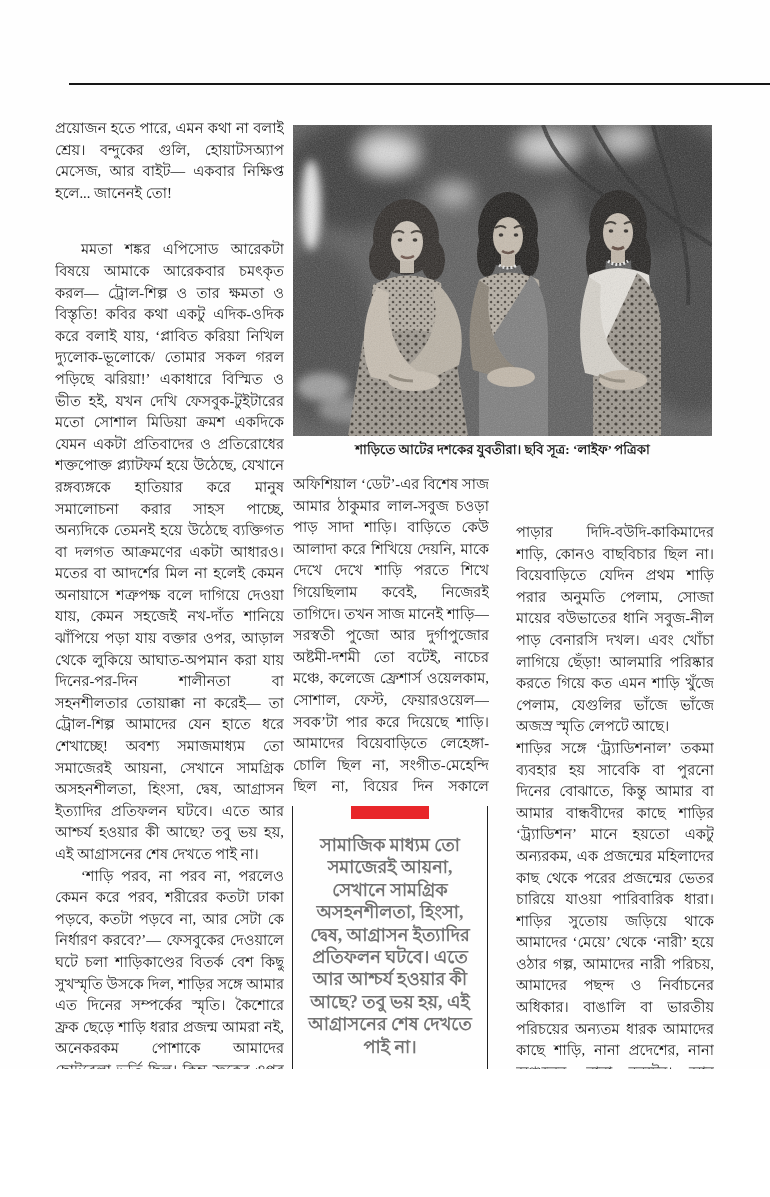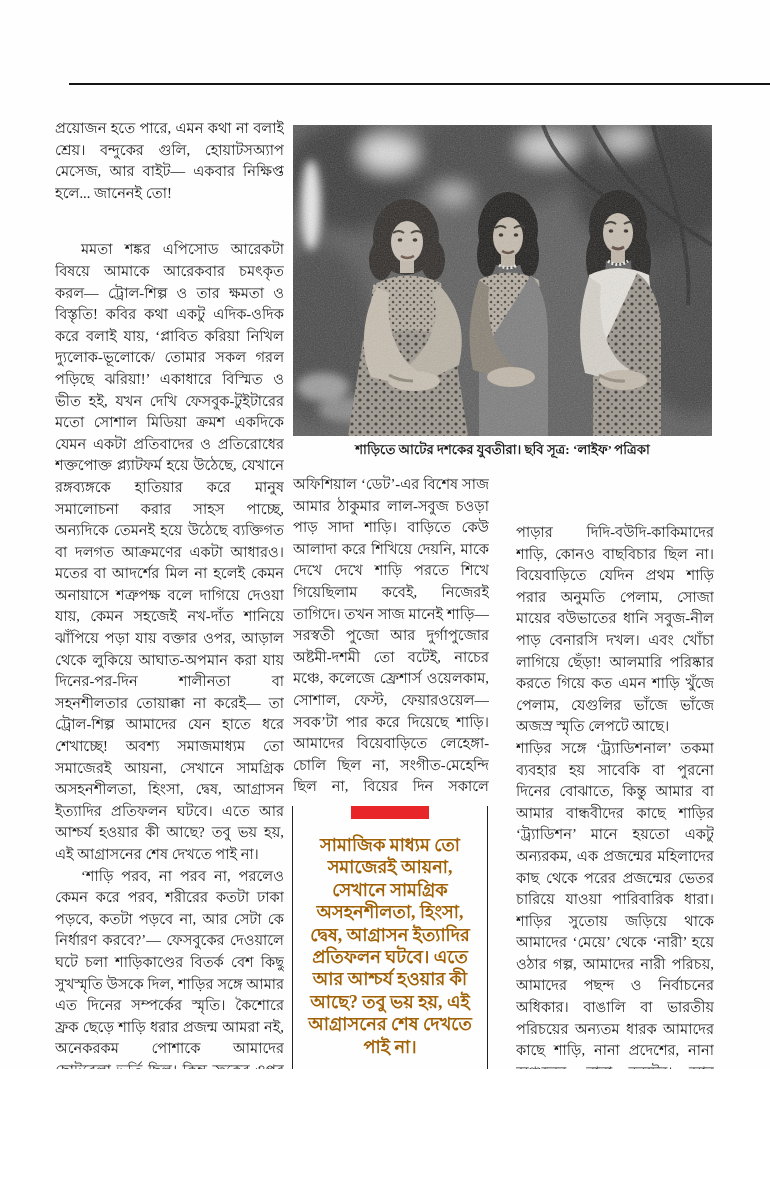--- a/index.html
+++ b/index.html
@@ -27,21 +27,21 @@
   .quote-panel{
     position:absolute;left:292px;top:806px;width:196px;height:332px;
     border-left:1.5px solid #222;border-right:1.5px solid #222;
     box-sizing:border-box;display:flex;flex-direction:column;align-items:center;
   }
   .red-bar{width:78px;height:13px;background:#e8262a;flex:none;}
   .red-bar.top{margin-top:0px;}
   .red-bar.bottom{margin-top:14px;}
   .quote-text{
     margin-top:15px;width:178px;text-align:center;font-weight:bold;
-    font-size:17.8px;line-height:22.4px;color:#a16207;
+    font-size:17.8px;line-height:22.4px;color:#737373;
     font-family:"Liberation Serif","DejaVu Serif",serif;
   }
   .footer{position:absolute;left:72px;top:1146px;font-size:14px;font-weight:bold;
     letter-spacing:1px;color:#222;}
   .footer .sep{color:#b22222;padding:0 6px;font-weight:bold;}
 </style>
 </head>
 <body>
 
 <div class="page">

